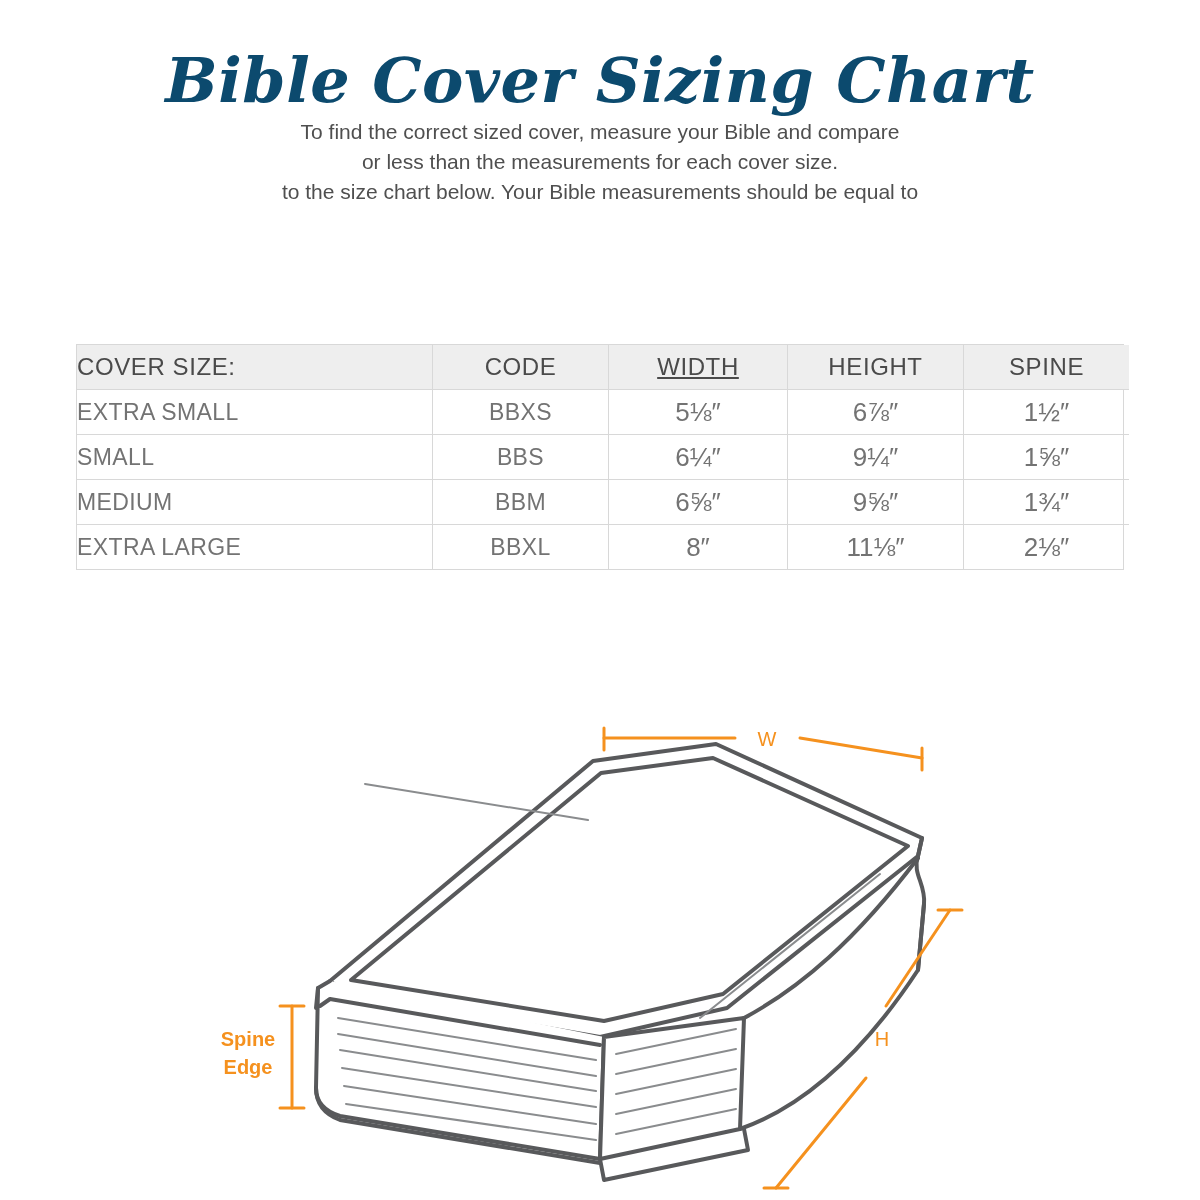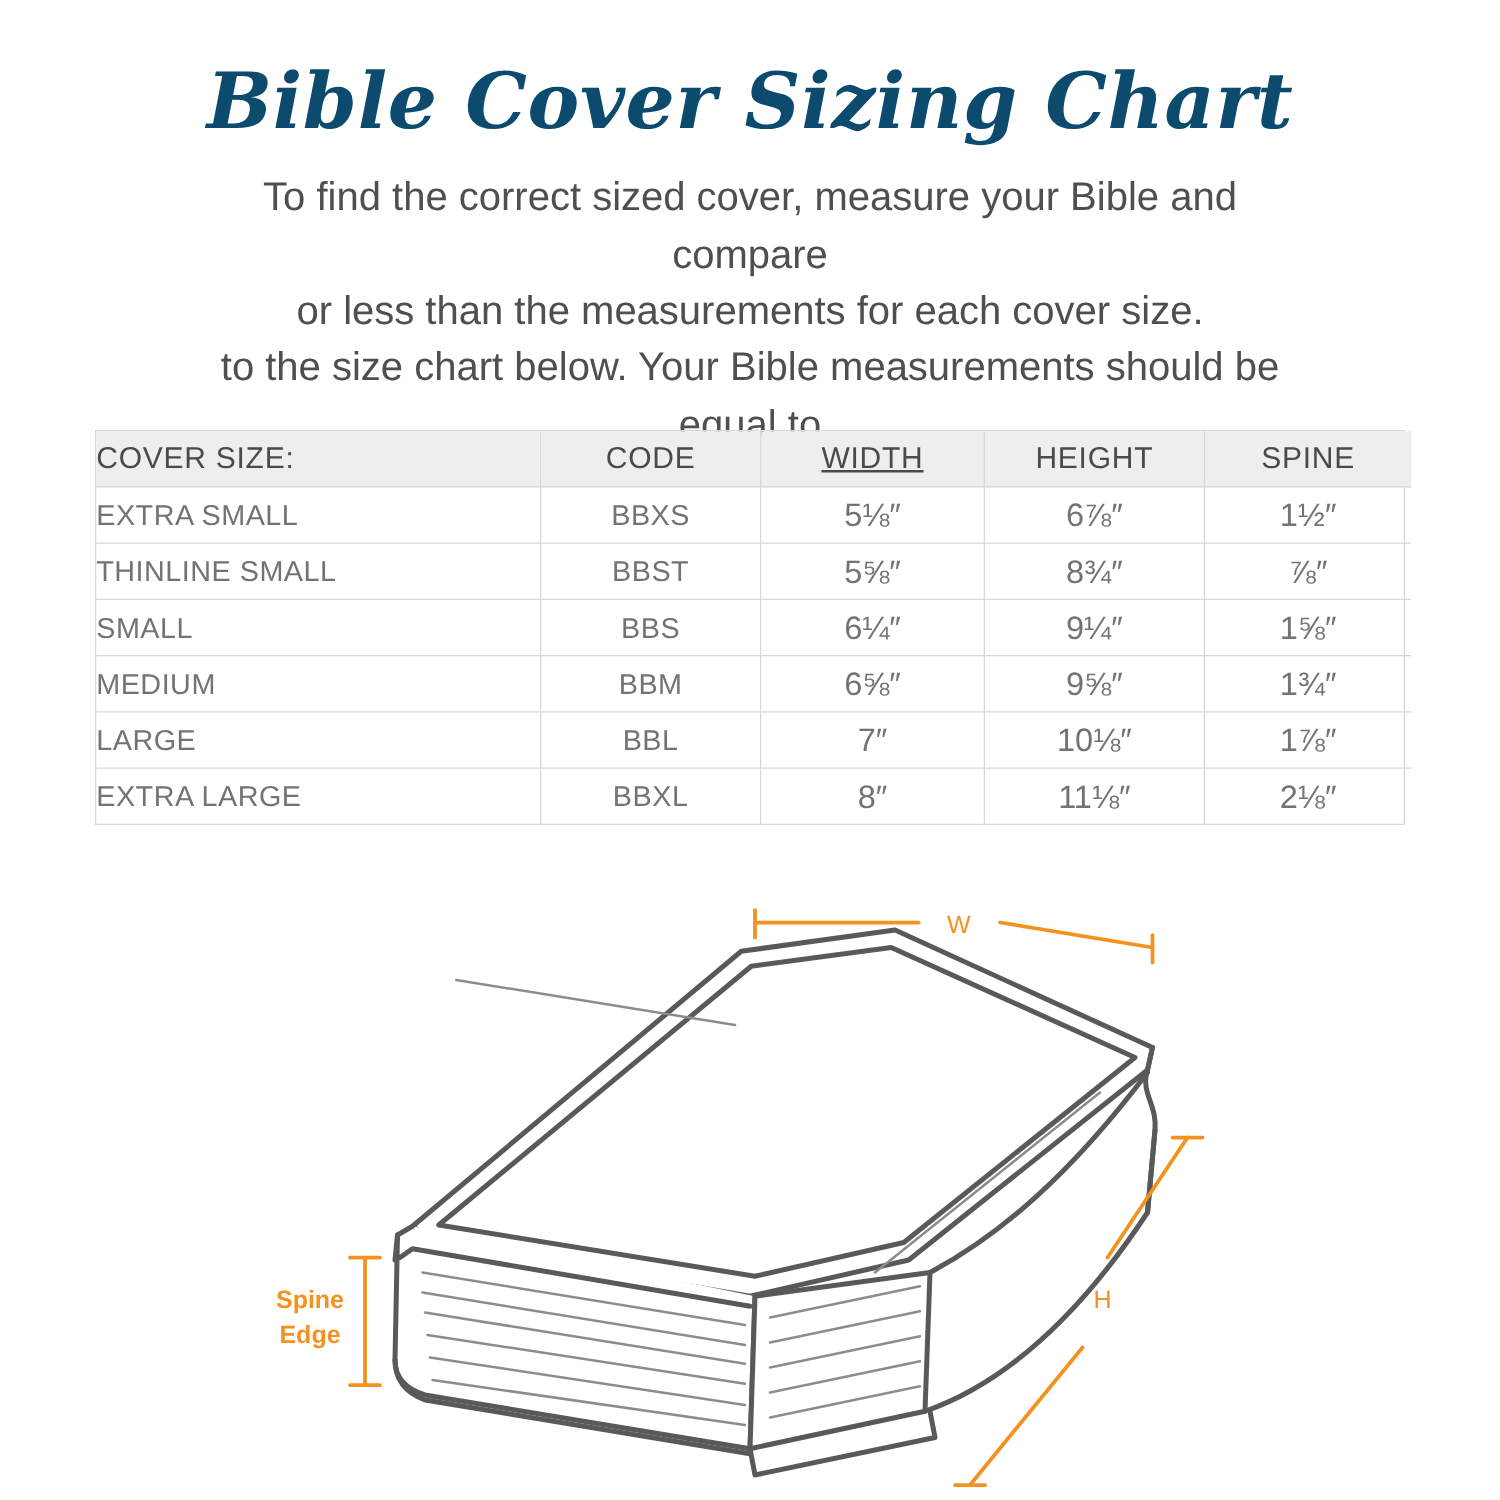--- a/index.html
+++ b/index.html
@@ -30,23 +30,23 @@
     font-weight: bold;
     font-size: 62px;
     letter-spacing: 0.5px;
     color: #0c4a6e;
     line-height: 1.05;
   }
 
   
   .intro {
     text-align: center;
-    margin: 22px auto 0 auto;
+    margin: 4px auto 0 auto;
     width: 880px;
-    font-size: 32px;
+    font-size: 21px;
     line-height: 1.42;
     color: #4f4f4f;
   }
   .intro .line { display: block; }
 
   
   .table-wrap {
     position: absolute;
     left: 76px;
     top: 296px;
@@ -157,46 +157,32 @@
       </thead>
       <tbody>
         <tr>
           <td class="cover">EXTRA SMALL</td>
           <td class="code">BBXS</td>
           <td class="num">5⅛″</td>
           <td class="num">6⅞″</td>
           <td class="num">1½″</td>
         </tr>
         <tr>
-          <td class="cover">THINLINE SMALL</td>
-          <td class="code">BBST</td>
-          <td class="num">5⅝″</td>
-          <td class="num">8¾″</td>
-          <td class="num">⅞″</td>
-        </tr>
-        <tr>
           <td class="cover">SMALL</td>
           <td class="code">BBS</td>
           <td class="num">6¼″</td>
           <td class="num">9¼″</td>
           <td class="num">1⅝″</td>
         </tr>
         <tr>
           <td class="cover">MEDIUM</td>
           <td class="code">BBM</td>
           <td class="num">6⅝″</td>
           <td class="num">9⅝″</td>
           <td class="num">1¾″</td>
-        </tr>
-        <tr>
-          <td class="cover">LARGE</td>
-          <td class="code">BBL</td>
-          <td class="num">7″</td>
-          <td class="num">10⅛″</td>
-          <td class="num">1⅞″</td>
         </tr>
         <tr>
           <td class="cover">EXTRA LARGE</td>
           <td class="code">BBXL</td>
           <td class="num">8″</td>
           <td class="num">11⅛″</td>
           <td class="num">2⅛″</td>
         </tr>
       </tbody>
     </table>

